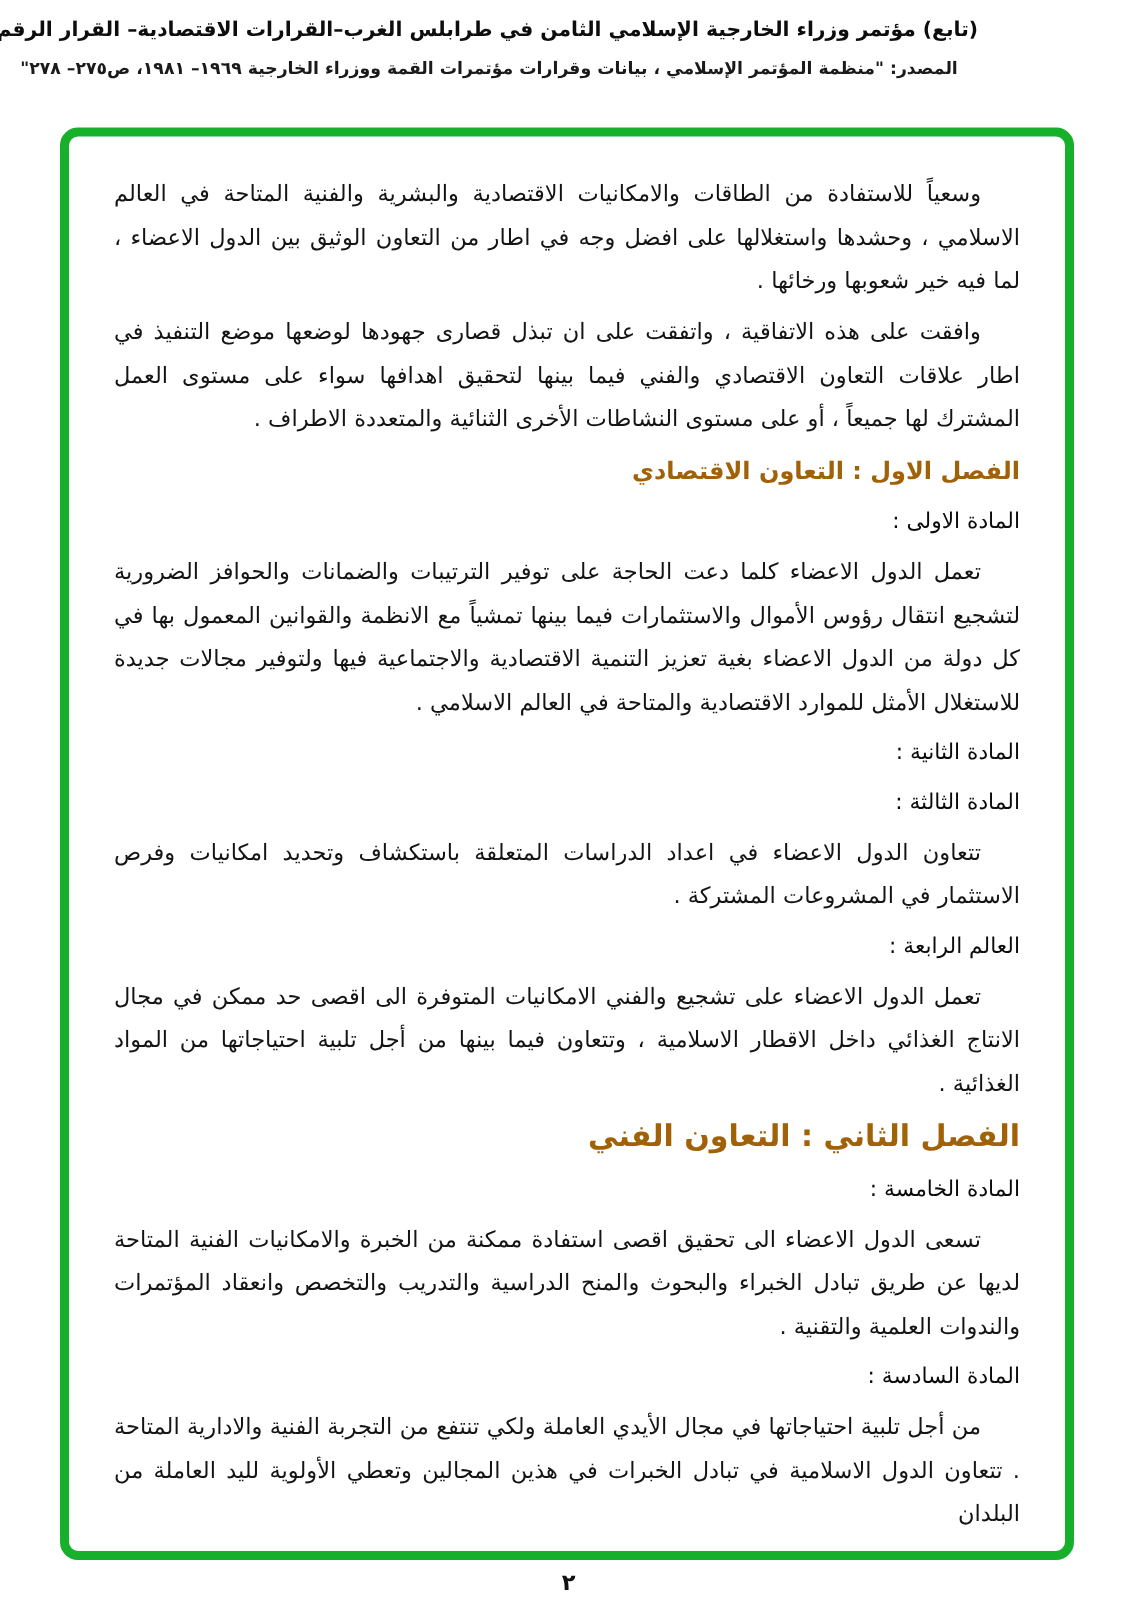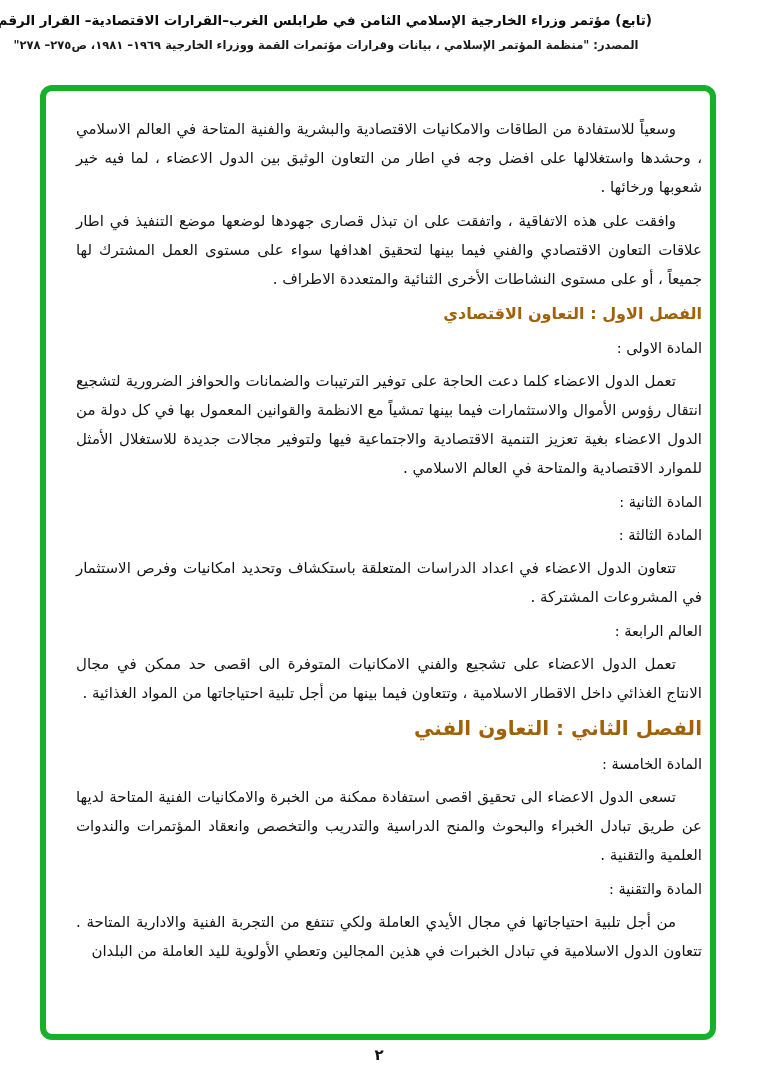--- a/index.html
+++ b/index.html
@@ -37,21 +37,21 @@
   .green-box {
     position: absolute;
     left: 40px;
     top: 85px;
     width: 676px;
     height: 955px;
     box-sizing: border-box;
     border: 6px solid #17b02b;
     border-radius: 12px;
     background: #ffffff;
-    padding: 24px 8px 0 30px;
+    padding: 24px 30px 0 30px;
     direction: rtl;
     overflow: hidden;
   }
   .para {
     margin: 0 0 5px 0;
     font-size: 15px;
     line-height: 29px;
     text-align: justify;
     text-indent: 26px;
     color: #141414;
@@ -100,17 +100,17 @@
   <div class="heading-article">المادة الاولى :</div>
   <p class="para">تعمل الدول الاعضاء كلما دعت الحاجة على توفير الترتيبات والضمانات والحوافز الضرورية لتشجيع انتقال رؤوس الأموال والاستثمارات فيما بينها تمشياً مع الانظمة والقوانين المعمول بها في كل دولة من الدول الاعضاء بغية تعزيز التنمية الاقتصادية والاجتماعية فيها ولتوفير مجالات جديدة للاستغلال الأمثل للموارد الاقتصادية والمتاحة في العالم الاسلامي .</p>
   <div class="heading-article">المادة الثانية :</div>
   <div class="heading-article">المادة الثالثة :</div>
   <p class="para">تتعاون الدول الاعضاء في اعداد الدراسات المتعلقة باستكشاف وتحديد امكانيات وفرص الاستثمار في المشروعات المشتركة .</p>
   <div class="heading-article">العالم الرابعة :</div>
   <p class="para">تعمل الدول الاعضاء على تشجيع والفني الامكانيات المتوفرة الى اقصى حد ممكن في مجال الانتاج الغذائي داخل الاقطار الاسلامية ، وتتعاون فيما بينها من أجل تلبية احتياجاتها من المواد الغذائية .</p>
   <div class="heading-chapter big">الفصل الثاني : التعاون الفني</div>
   <div class="heading-article">المادة الخامسة :</div>
   <p class="para">تسعى الدول الاعضاء الى تحقيق اقصى استفادة ممكنة من الخبرة والامكانيات الفنية المتاحة لديها عن طريق تبادل الخبراء والبحوث والمنح الدراسية والتدريب والتخصص وانعقاد المؤتمرات والندوات العلمية والتقنية .</p>
-  <div class="heading-article">المادة والتقنية :</div>
+  <div class="heading-article">المادة السادسة :</div>
   <p class="para">من أجل تلبية احتياجاتها في مجال الأيدي العاملة ولكي تنتفع من التجربة الفنية والادارية المتاحة . تتعاون الدول الاسلامية في تبادل الخبرات في هذين المجالين وتعطي الأولوية لليد العاملة من البلدان</p>
 </div>
 
 <div class="page-number">٢</div>
 
 </body></html>

